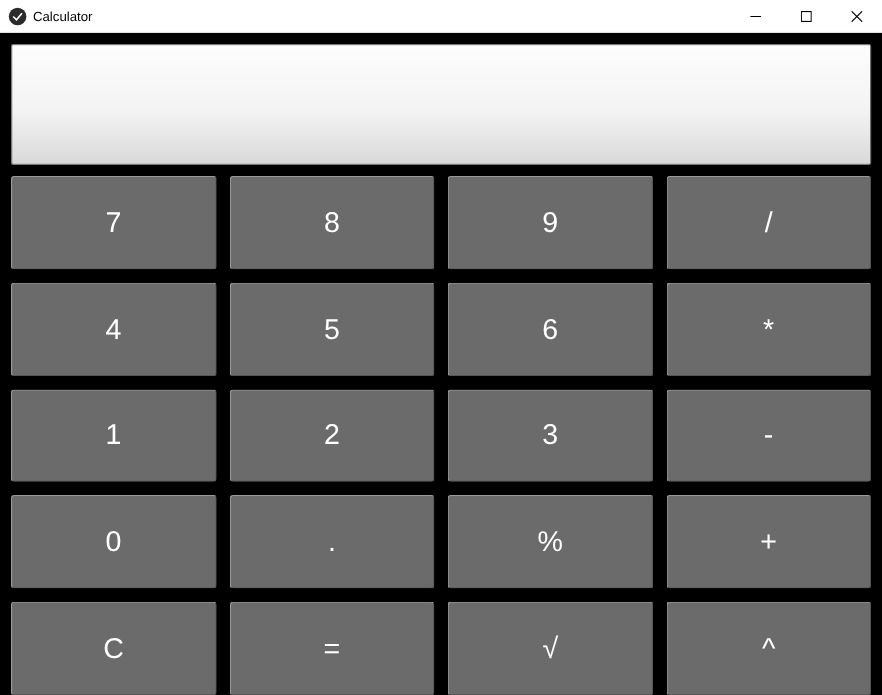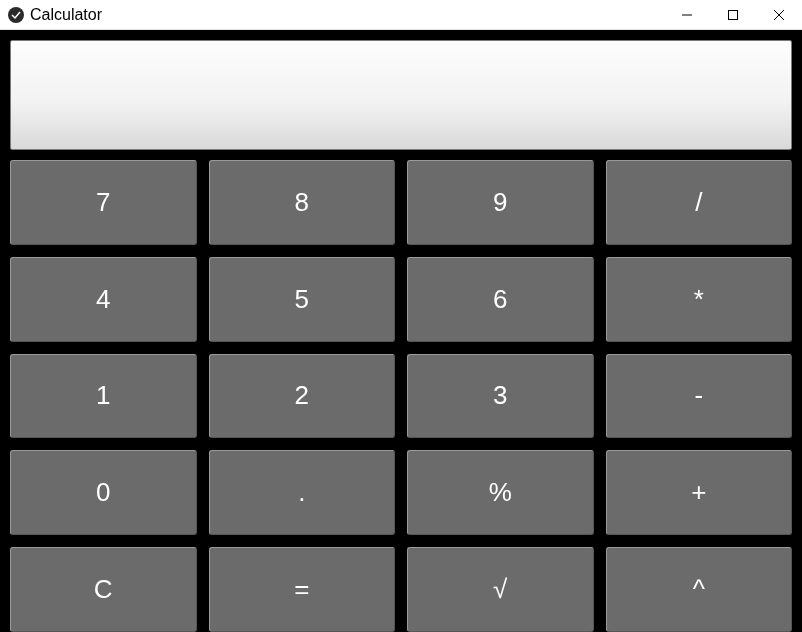--- a/index.html
+++ b/index.html
@@ -17,21 +17,21 @@
     padding: 0 0 0 8px;
   }
   .title-left { display: flex; align-items: center; gap: 6px; }
   .app-icon {
     width: 16px; height: 16px;
     border-radius: 50%;
     background: #2b2b2b;
     display: flex; align-items: center; justify-content: center;
   }
   .app-icon svg { width: 10px; height: 10px; }
-  .title-text { font-size: 16px; color: #000; }
+  .title-text { font-size: 12px; color: #000; }
   .win-controls { display: flex; height: 100%; }
   .win-btn {
     width: 46px; height: 30px;
     display: flex; align-items: center; justify-content: center;
     color: #000; font-size: 10px;
     background: transparent;
   }
   .win-btn svg { width: 10px; height: 10px; }
 
   

